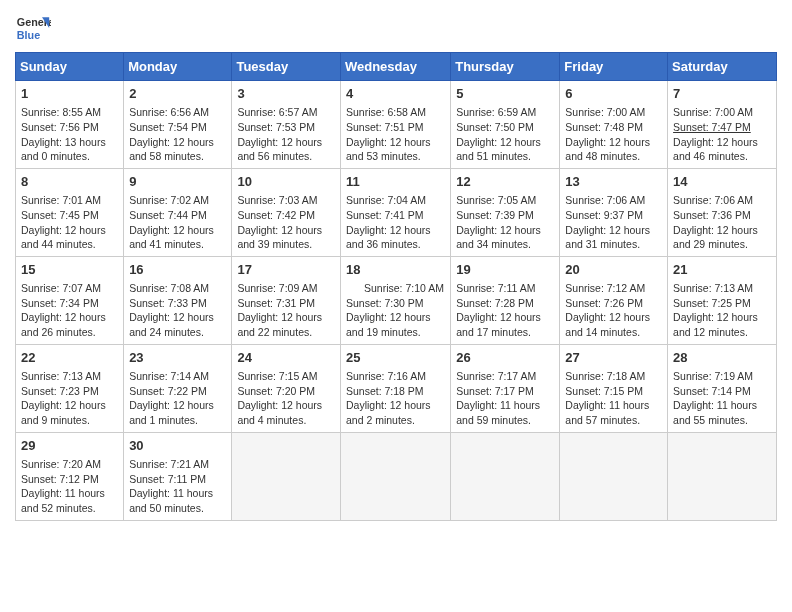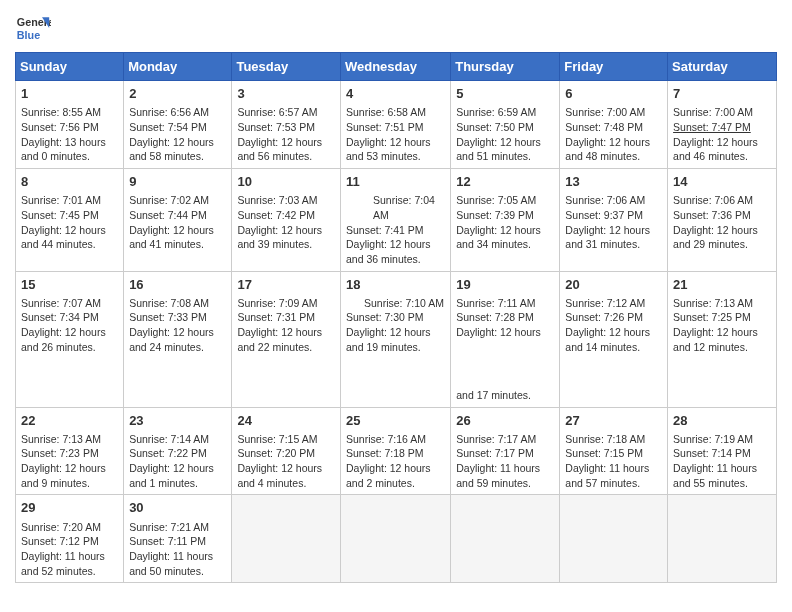--- a/index.html
+++ b/index.html
@@ -180,21 +180,21 @@
         </td>
         <td>
           <span class="day-number">10</span>
           <span style="display: block;">Sunrise: 7:03 AM</span>
           <span style="display: block;">Sunset: 7:42 PM</span>
           <span style="display: block;">Daylight: 12 hours</span>
           <span style="display: block;">and 39 minutes.</span>
         </td>
         <td>
           <span class="day-number">11</span>
-          <span style="display: block; margin-left: 27px;">Sunrise: 7:04 AM</span>
+          <span style="display: block;">Sunrise: 7:04 AM</span>
           <span style="display: block;">Sunset: 7:41 PM</span>
           <span style="display: block;">Daylight: 12 hours</span>
           <span style="display: block;">and 36 minutes.</span>
         </td>
         <td>
           <span class="day-number">12</span>
           <span style="display: block;">Sunrise: 7:05 AM</span>
           <span style="display: block;">Sunset: 7:39 PM</span>
           <span style="display: block;">Daylight: 12 hours</span>
           <span style="display: block;">and 34 minutes.</span>
@@ -241,21 +241,21 @@
           <span style="display: block; margin-left: 18px;">Sunrise: 7:10 AM</span>
           <span style="display: block;">Sunset: 7:30 PM</span>
           <span style="display: block;">Daylight: 12 hours</span>
           <span style="display: block;">and 19 minutes.</span>
         </td>
         <td>
           <span class="day-number">19</span>
           <span style="display: block;">Sunrise: 7:11 AM</span>
           <span style="display: block;">Sunset: 7:28 PM</span>
           <span style="display: block;">Daylight: 12 hours</span>
-          <span style="display: block; margin-top: 48px;">and 17 minutes.</span>
+          <span style="display: block;">and 17 minutes.</span>
         </td>
         <td>
           <span class="day-number">20</span>
           <span style="display: block;">Sunrise: 7:12 AM</span>
           <span style="display: block;">Sunset: 7:26 PM</span>
           <span style="display: block;">Daylight: 12 hours</span>
           <span style="display: block;">and 14 minutes.</span>
         </td>
         <td>
           <span class="day-number">21</span>

